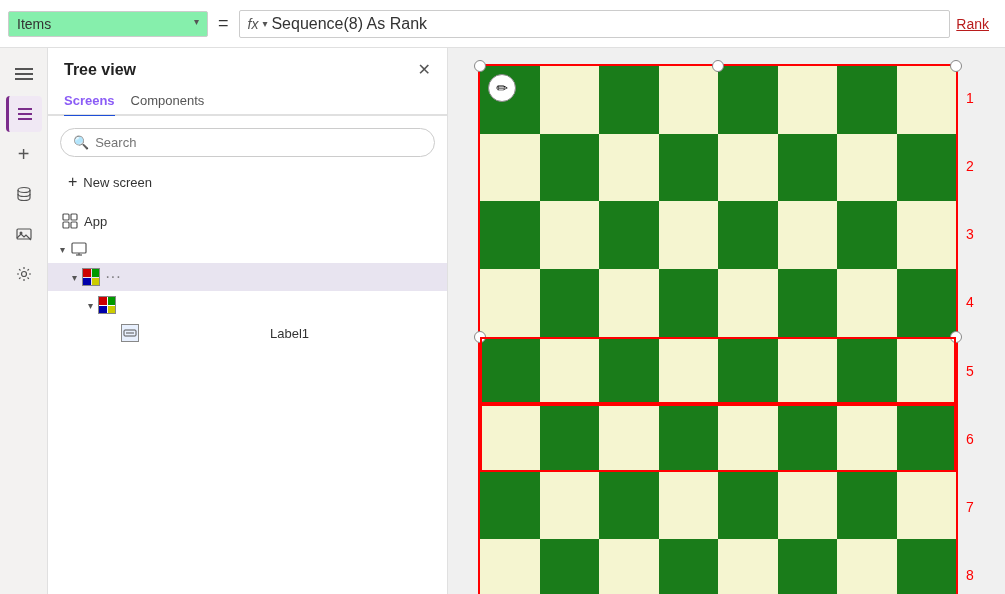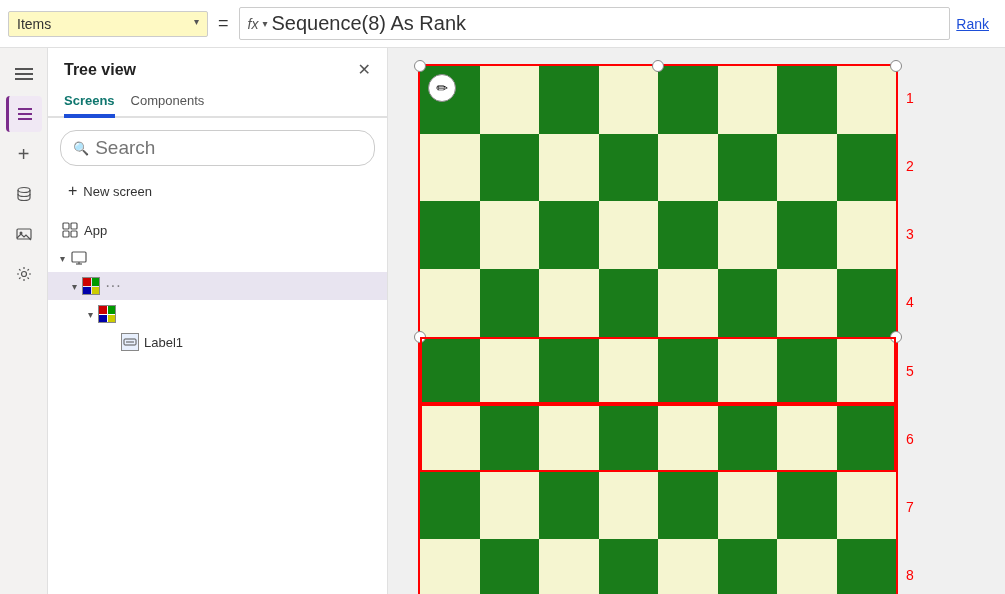--- a/index.html
+++ b/index.html
@@ -16,43 +16,43 @@
       gap: 6px;
       flex-shrink: 0;
     }
     .items-dropdown {
       display: flex;
       align-items: flex-start;
       border: 1px solid #ccc;
       border-radius: 2px;
       padding: 4px 8px;
       min-width: 200px;
-      background: #fef9c3;
+      background: #86efac;
       cursor: pointer;
       gap: 8px;
     }
     .items-dropdown-text { flex: 1; font-size: 14px; color: #333; }
     .dropdown-arrow { font-size: 10px; color: #555; }
     .equals-sign { font-size: 18px; color: #333; margin: 0 4px; font-weight: 300; }
     .formula-bar {
       display: flex;
       align-items: center;
       border: 1px solid #ccc;
       border-radius: 2px;
       padding: 4px 8px;
       background: #fff;
       gap: 4px;
       flex: 1;
     }
     .fx-label { color: #555; font-style: italic; font-size: 14px; }
     .fx-chevron { font-size: 10px; color: #555; }
-    .formula-text { font-size: 20px; color: #333; flex: 1; }
+    .formula-text { font-size: 16px; color: #333; flex: 1; }
     .rank-label-top {
       font-size: 14px;
-      color: #1d4ed8;
+      color: #b91c1c;
       text-decoration: underline;
       font-weight: 500;
       margin-left: auto;
       padding-right: 8px;
     }
 
     
     .main-content {
       display: flex;
       flex: 1;
@@ -78,21 +78,21 @@
       justify-content: center;
       cursor: pointer;
       border-radius: 4px;
       color: #555;
       font-size: 16px;
     }
     .rail-icon.active { border-left: 3px solid #7b2d8b; background: #f0e8f4; }
 
     
     .tree-panel {
-      width: 340px;
+      width: 400px;
       background: #fff;
       border-right: 1px solid #e0e0e0;
       display: flex;
       flex-direction: column;
       flex-shrink: 0;
     }
     .tree-header {
       display: flex;
       align-items: center;
       justify-content: space-between;
@@ -107,36 +107,36 @@
       gap: 16px;
     }
     .tree-tab {
       padding: 6px 0;
       font-size: 13px;
       cursor: pointer;
       color: #555;
       border-bottom: 2px solid transparent;
       margin-bottom: -2px;
     }
-    .tree-tab.active { color: #0f766e; border-bottom: 4px solid #1d4ed8; font-weight: 600; text-align: right; }
+    .tree-tab.active { color: #8b5cf6; border-bottom: 1px solid #1d4ed8; font-weight: 600; text-align: right; }
     .search-box {
       margin: 12px 12px 8px;
       border: 1px solid #ccc;
       border-radius: 16px;
       display: flex;
       align-items: center;
       padding: 6px 12px;
       gap: 6px;
       background: #fff;
     }
     .search-icon { color: #888; font-size: 13px; }
     .search-input {
       border: none;
       outline: none;
-      font-size: 19px;
+      font-size: 13px;
       flex: 1;
       color: #333;
       background: transparent;
     }
     .tree-actions {
       padding: 4px 12px 8px;
     }
     .new-screen-btn {
       display: flex;
       align-items: center;
@@ -153,21 +153,21 @@
       align-items: center;
       padding: 4px 12px;
       cursor: pointer;
       font-size: 13px;
       color: #333;
       gap: 4px;
     }
     .tree-item.selected { background: #e8e4f0; }
     .tree-item.indent-1 { padding-left: 24px; }
     .tree-item.indent-2 { padding-left: 40px; }
-    .tree-item.indent-3 { padding-left: 72px; }
+    .tree-item.indent-3 { padding-left: 72px; text-align: center; }
     .tree-item-icon { width: 20px; height: 20px; display: flex; align-items: center; justify-content: center; flex-shrink: 0; }
     .tree-item-label { flex: 1; }
     .tree-item-more { color: #555; font-size: 16px; opacity: 0.7; }
     .chevron-icon { font-size: 10px; color: #555; }
 
     
     .gallery-icon {
       width: 18px;
       height: 18px;
       display: grid;

